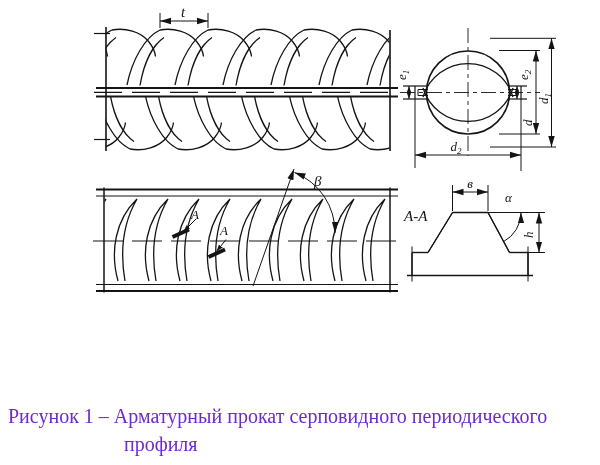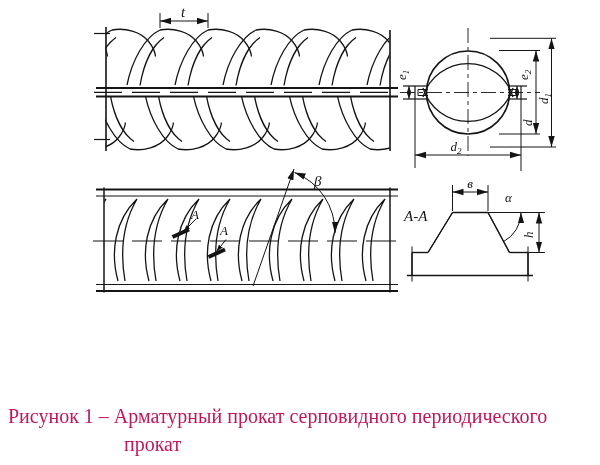--- a/index.html
+++ b/index.html
@@ -8,21 +8,21 @@
     background:#ffffff; overflow:hidden;
     font-family:"Liberation Serif", serif;
   }
   svg { position:absolute; left:0; top:0; }
   svg path, svg line, svg circle { stroke:#141414; fill:none; }
   .lbl  { font:italic 13px "Liberation Serif", serif; fill:#141414; stroke:none; }
   .lbl-lg { font:italic 15px "Liberation Serif", serif; fill:#141414; stroke:none; }
   .sub  { font-size:9px; }
   marker path { fill:#141414; stroke:none; }
   .caption {
-    position:absolute; color:#be185d;
+    position:absolute; color:#6d28d9;
     font:20px/1.25 "Liberation Serif", serif;
     white-space:nowrap;
   }
   #cap1 { left:8px;  top:404px; }
   #cap2 { left:124px; top:432px; }
 </style>
 </head>
 <body>
 
 <div id="stage">
@@ -213,14 +213,14 @@
       </g>
       <g>
         <path d="M 528,252.5 H 545" stroke-width="1"></path>
         <path d="M 539,212.5 V 252.5" stroke-width="1" marker-start="url(#aS)" marker-end="url(#aE)"></path>
         <text class="lbl" transform="translate(533,238) rotate(-90)">h</text>
       </g>
     </g>
   </svg>
 
   <div class="caption" id="cap1">Рисунок 1 – Арматурный прокат серповидного периодического</div>
-  <div class="caption" id="cap2">прокат</div>
+  <div class="caption" id="cap2">профиля</div>
 </div>
 
 </body></html>

